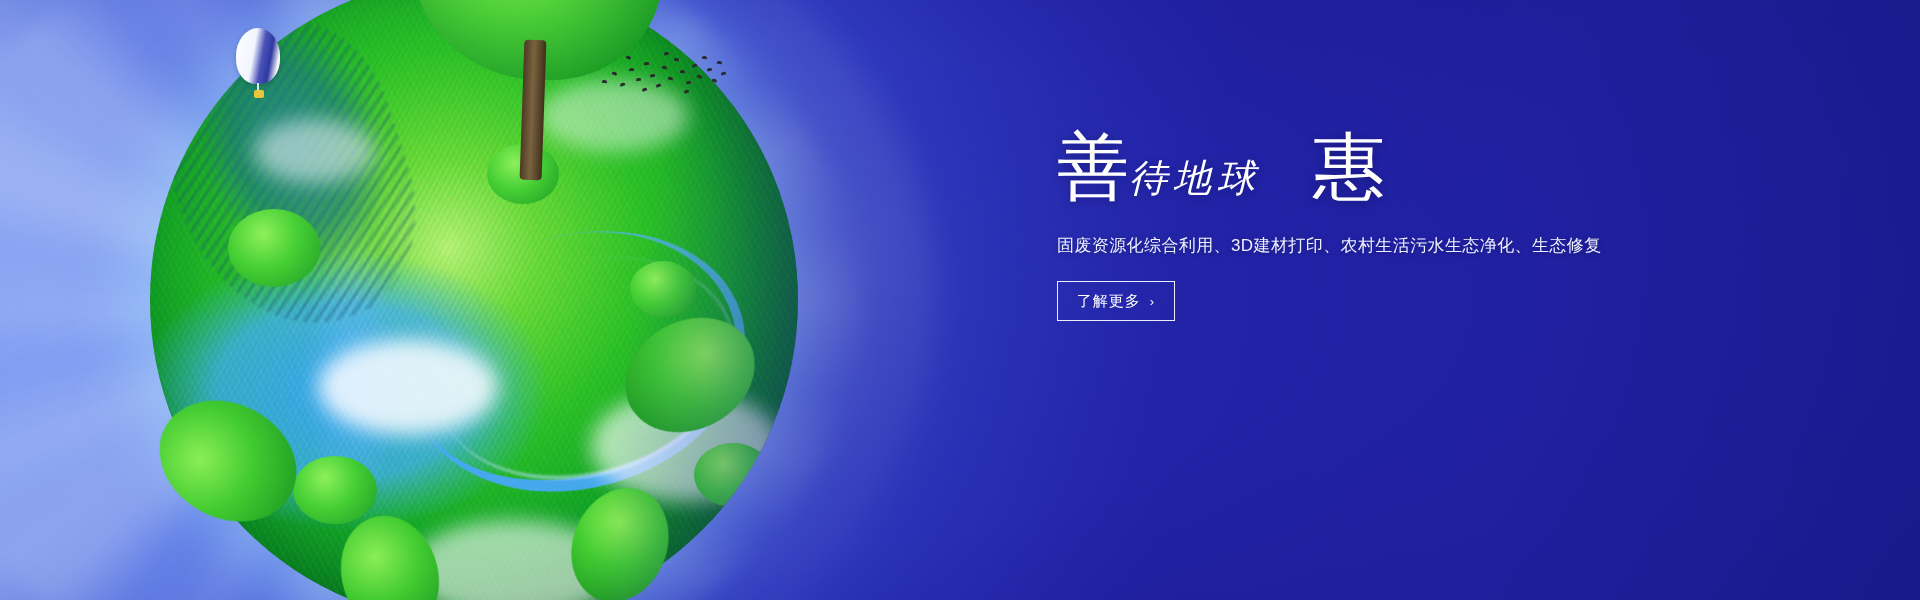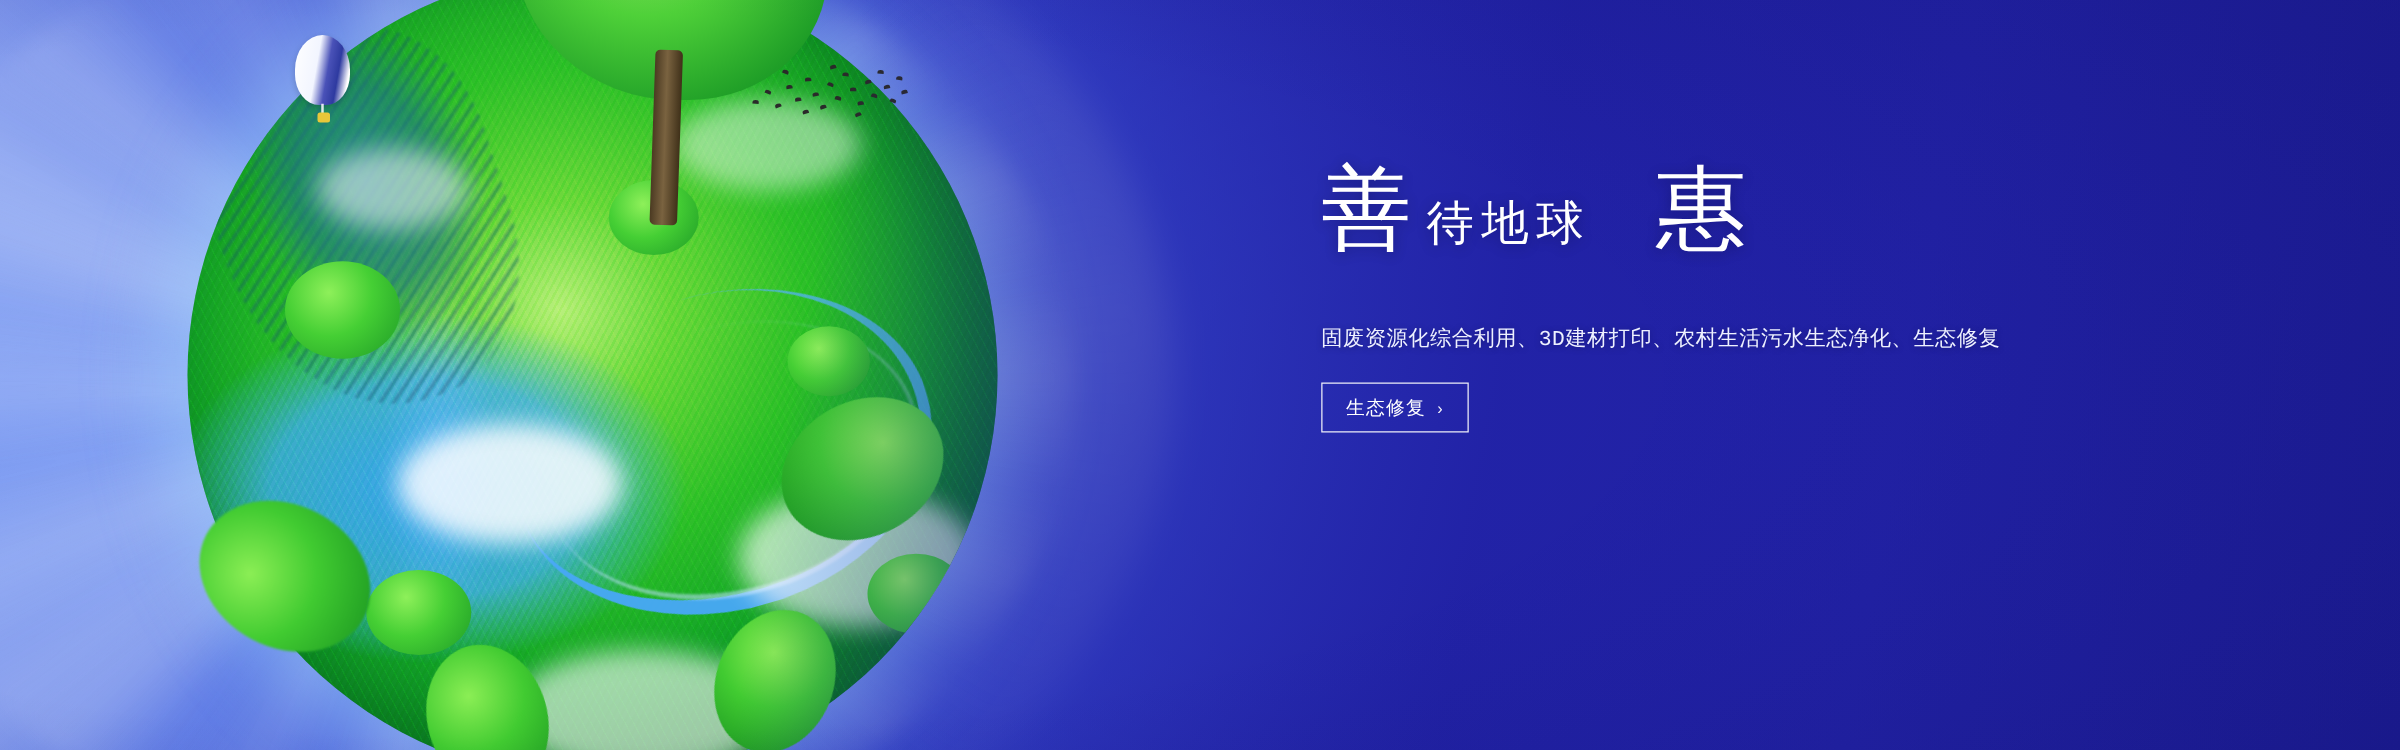--- a/index.html
+++ b/index.html
@@ -159,30 +159,30 @@
 
   
   .content{position:absolute;left:1057px;top:130px;width:760px;}
   .headline{
     display:flex;align-items:baseline;white-space:nowrap;color:#fff;
     font-family:"DejaVu Serif","Liberation Serif",serif;
     text-shadow:0 2px 10px rgba(0,0,30,.30);
     height:96px;
   }
   .hl-big{font-size:72px;line-height:1;font-weight:400;letter-spacing:0;}
-  .hl-small{font-size:38px;line-height:1;letter-spacing:6px;margin-left:12px;}
+  .hl-small{font-size:38px;line-height:1;letter-spacing:6px;font-style:italic;}
   .hl-gap{display:inline-block;width:52px;}
   .subtitle{
     margin-top:6px;color:#ffffff;font-size:25px;letter-spacing:7px;
     font-family:"Liberation Sans","DejaVu Sans",sans-serif;
     text-shadow:0 1px 6px rgba(0,0,40,.3);white-space:nowrap;
   }
   .desc{
-    margin-top:33px;color:#eef1ff;font-size:17px;letter-spacing:.4px;
-    font-family:Liberation Mono, monospace;white-space:nowrap;
+    margin-top:8px;color:#eef1ff;font-size:17px;letter-spacing:.4px;
+    font-family:Liberation Sans, sans-serif;white-space:nowrap;
     text-shadow:0 1px 5px rgba(0,0,40,.35);
   }
   .more-btn{
     margin-top:24px;display:inline-flex;align-items:center;justify-content:center;
     width:116px;height:38px;border:1px solid rgba(255,255,255,.92);
     color:#fff;font-size:15px;letter-spacing:1px;background:transparent;
     cursor:pointer;user-select:none;
   }
   .more-btn .chev{margin-left:9px;font-size:13px;opacity:.95;}
 </style>
@@ -272,18 +272,18 @@
       <span class="hl-big">善</span>
       <span class="hl-small">待地球</span>
       <span class="hl-gap"></span>
       <span class="hl-big">惠</span>
     </div>
 
 
     <div class="desc">固废资源化综合利用、3D建材打印、农村生活污水生态净化、生态修复</div>
 
     <div class="more-btn">
-      <span>生态修复</span>
+      <span>了解更多</span>
       <span class="chev">›</span>
     </div>
 
   </div>
 </div>
 
 </body></html>

